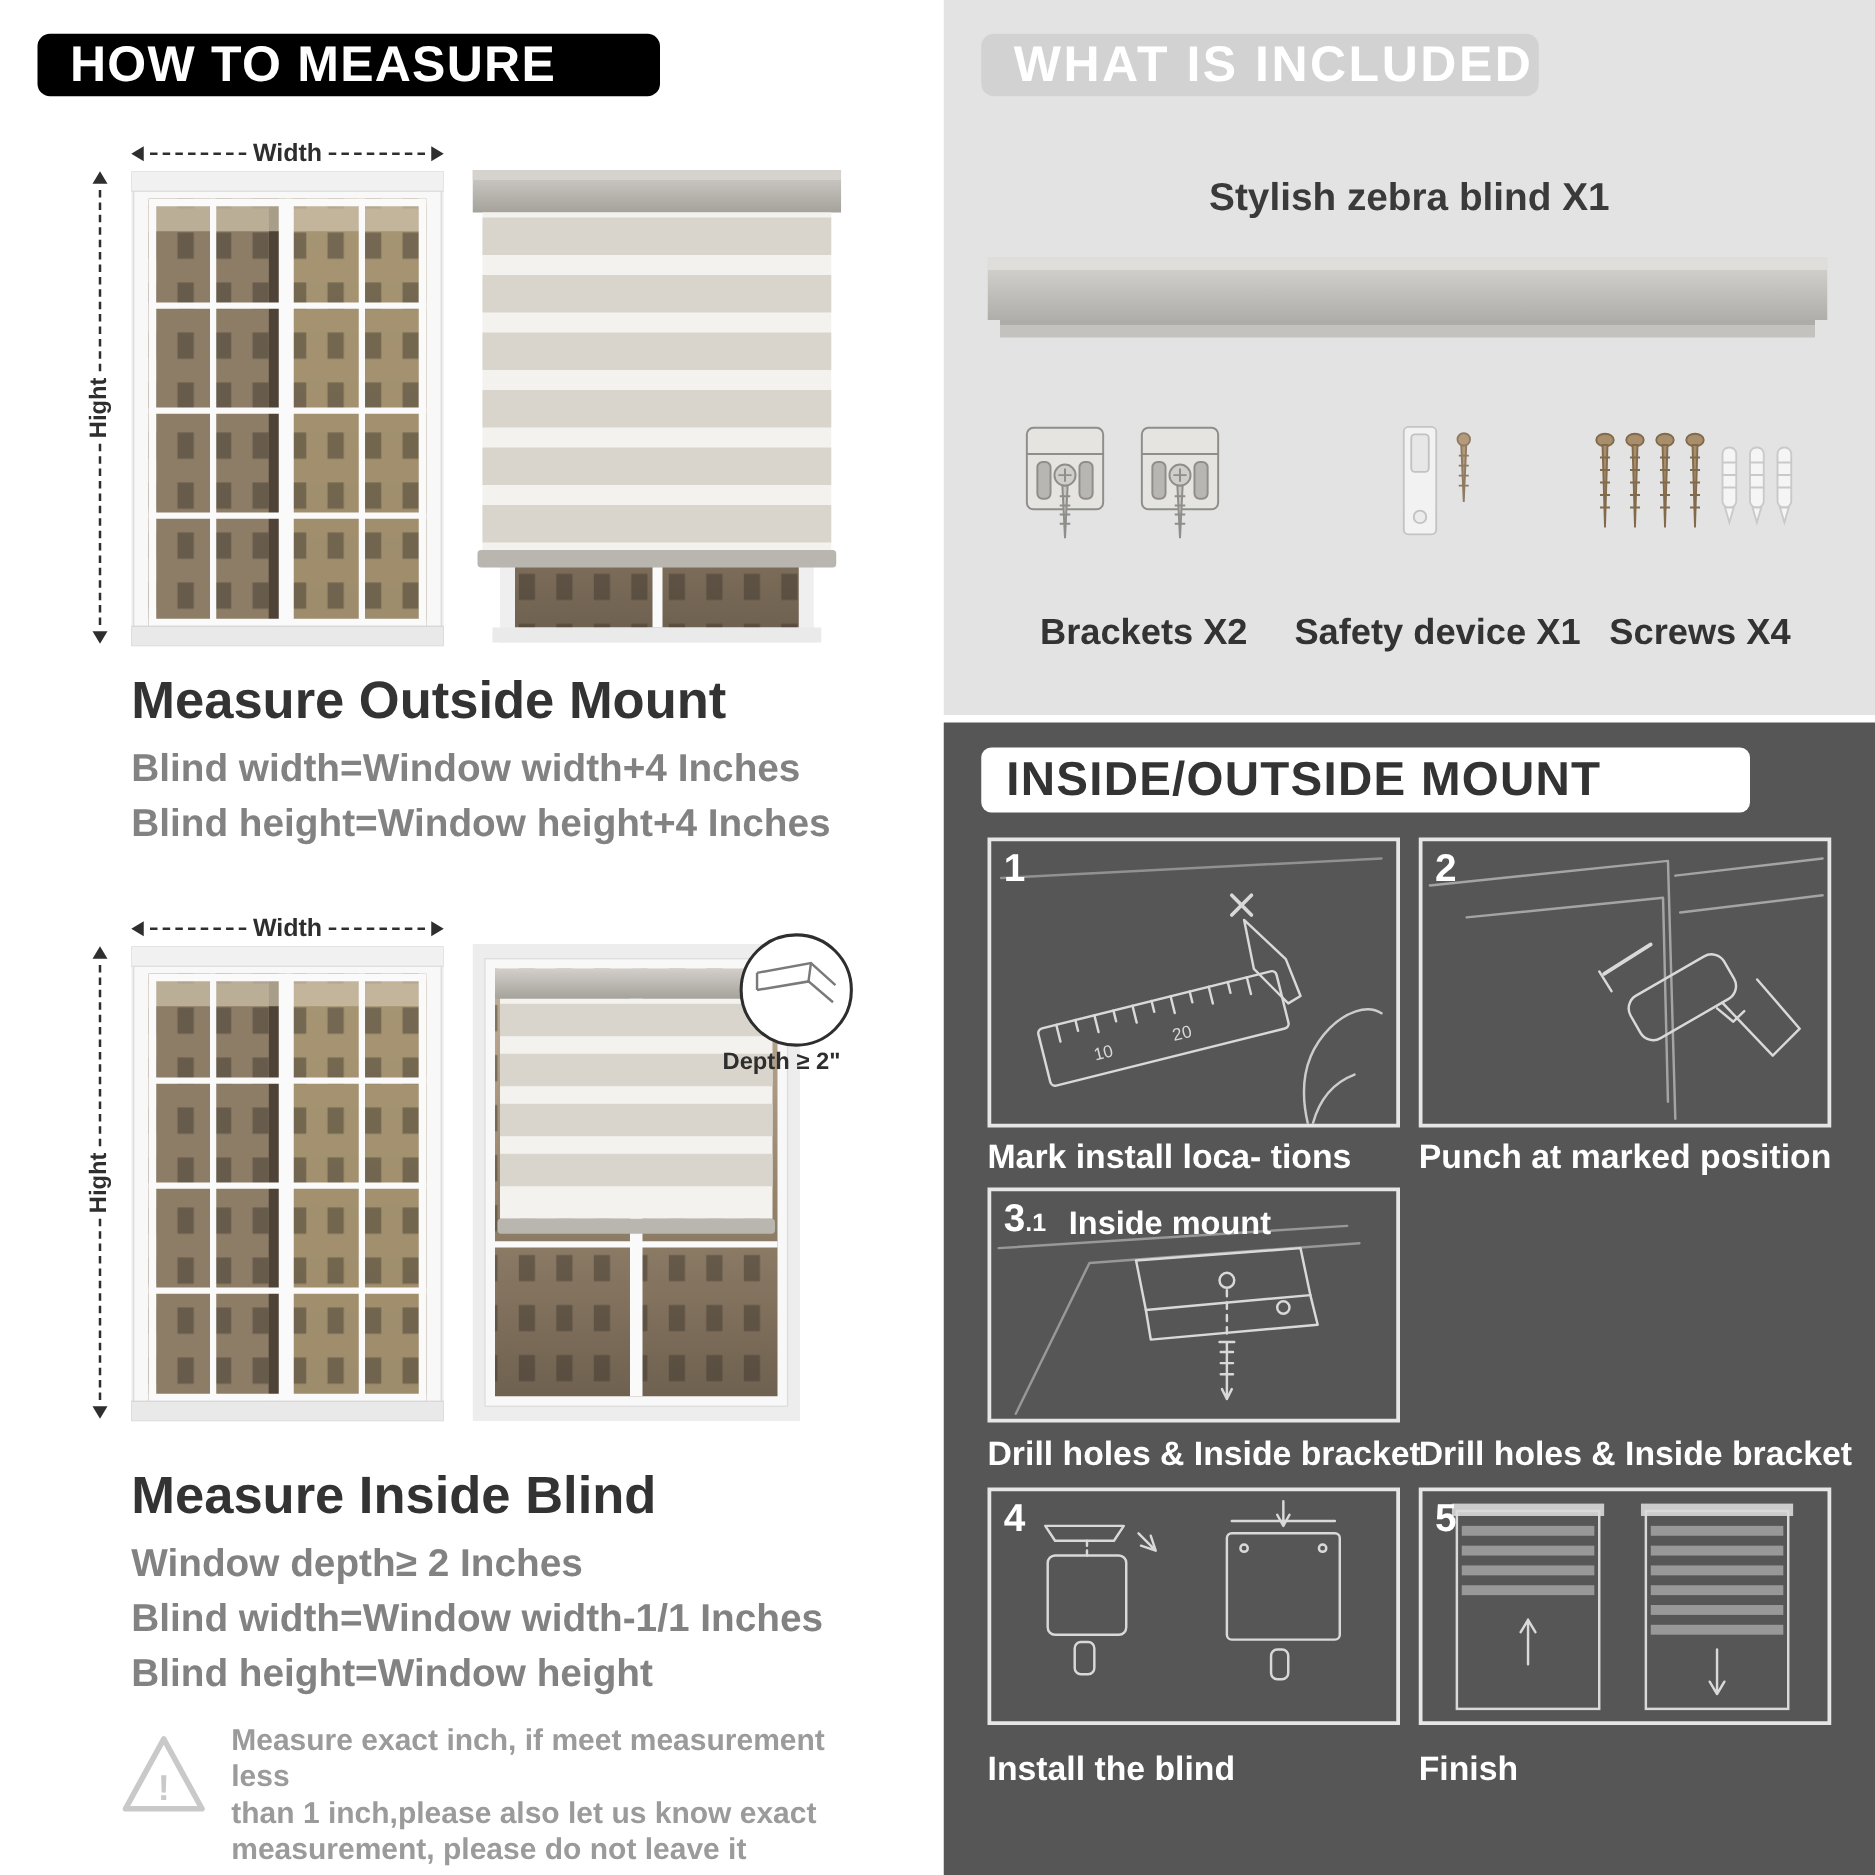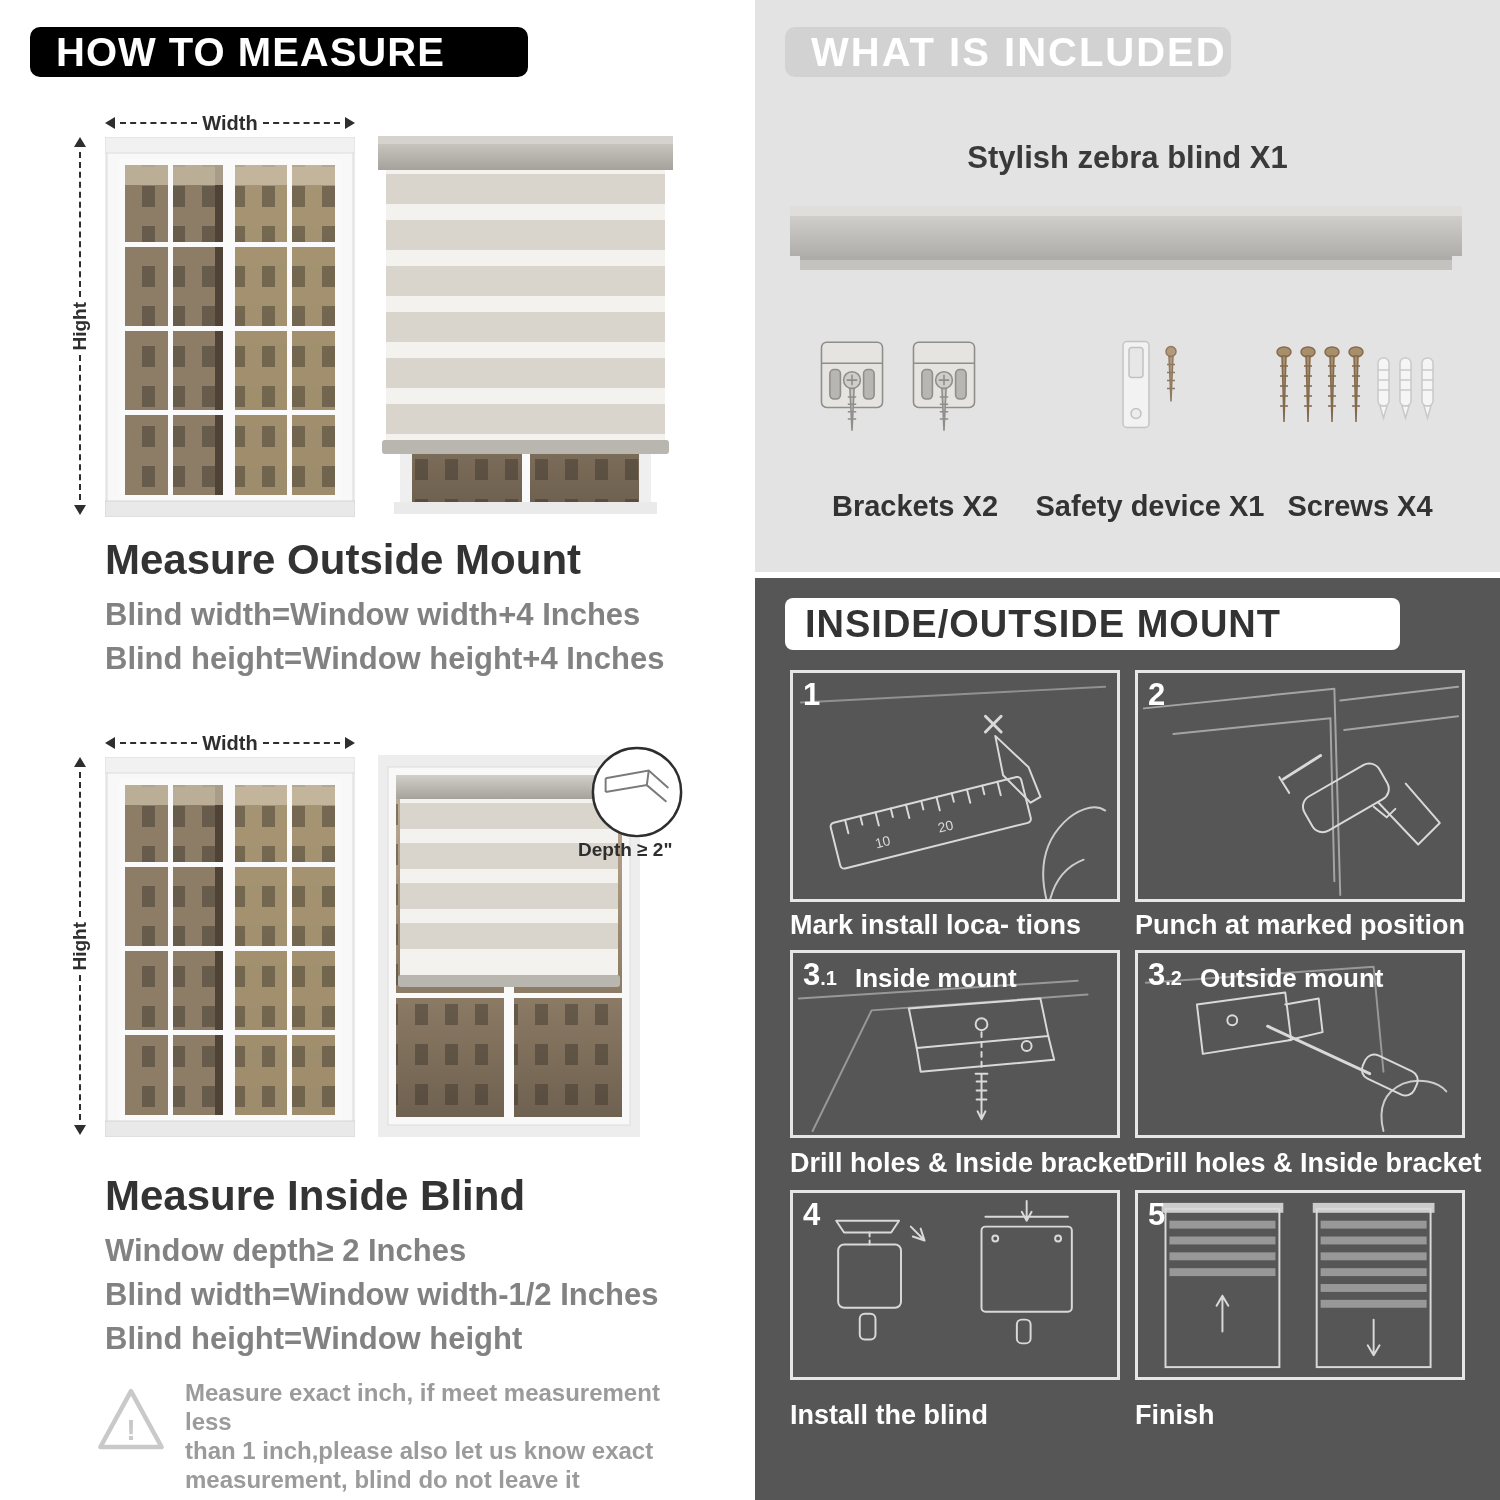--- a/index.html
+++ b/index.html
@@ -185,31 +185,31 @@
         <path d="M18 36 L62 28 L82 46"></path>
         <path d="M18 50 L60 43 L80 60"></path>
         <path d="M18 36 L18 50 M62 28 L60 43"></path>
       </g>
     </svg>
     <div class="depth-label" style="left:508px;top:114px;">Depth ≥ 2"</div>
   </div>
 
   <div class="h-title" style="left:105px;top:1172px;">Measure Inside Blind</div>
   <div class="g-line" style="left:105px;top:1233px;">Window depth≥ 2 Inches</div>
-  <div class="g-line" style="left:105px;top:1277px;">Blind width=Window width-1/2 Inches</div>
+  <div class="g-line" style="left:105px;top:1277px;">Blind width=Window width-1/1 Inches</div>
   <div class="g-line" style="left:105px;top:1321px;">Blind height=Window height</div>
 
   <svg class="abs" style="left:95px;top:1385px;" width="72" height="70" viewBox="0 0 80 76">
     <path d="M40 6 L74 68 L6 68 Z" fill="none" stroke="#c9c9c9" stroke-width="5" stroke-linejoin="round"></path>
     <text x="40" y="60" text-anchor="middle" font-size="32" font-weight="bold" fill="#c9c9c9">!</text>
   </svg>
   <div class="note-text" style="left:185px;top:1378px;width:500px;">
     <div>Measure exact inch, if meet measurement less</div>
     <div>than 1 inch,please also let us know exact</div>
-    <div>measurement, blind do not leave it</div>
+    <div>measurement, please do not leave it</div>
   </div>
 </section>
 
 <section class="abs included">
   <div class="abs pill pill-light">WHAT IS INCLUDED</div>
   <div class="abs blind-label">Stylish zebra blind X1</div>
 
   <svg class="abs" style="left:35px;top:200px;" width="672" height="80" viewBox="0 0 672 80">
     <rect x="0" y="6" width="672" height="50" fill="url(#gradBar)"></rect>
     <rect x="0" y="6" width="672" height="10" fill="#e0dedb"></rect>
@@ -341,37 +341,20 @@
         <path d="M126 96 L130 120 L266 108 L260 84"></path>
         <circle cx="192" cy="72" r="6"></circle>
         <circle cx="238" cy="94" r="5"></circle>
         <path d="M192 80 V118" stroke-dasharray="5 5"></path>
         <path d="M186 122 h12 M192 122 V168 M187 130 h10 M187 139 h10 M187 148 h10 M192 168 l-4 -8 M192 168 l4 -8"></path>
       </g>
     </svg>
   </div>
   <div class="step-caption cap2 c1">Drill holes &amp;  Inside bracket</div>
 
-  <div class="step-panel r2 c2">
-    <span class="step-num"><span>3</span><span class="step-sub">.2</span></span>
-    <span class="step-inner-label">Outside mount</span>
-    <svg viewBox="0 0 330 184" preserveAspectRatio="none">
-      <g stroke="#d9d9d9" stroke-width="2" fill="none" stroke-linecap="round" stroke-linejoin="round">
-        <path d="M8 30 L240 14 L250 120" opacity="0.5"></path>
-        <path d="M60 52 L150 40 L156 88 L66 102 Z"></path>
-        <circle cx="96" cy="68" r="5"></circle>
-        <path d="M150 52 l34 -6 l4 34 l-34 8"></path>
-        <path d="M132 74 L236 122" stroke-width="3"></path>
-        <g transform="rotate(25 256 122)">
-          <rect x="228" y="110" width="58" height="26" rx="10"></rect>
-        </g>
-        <path d="M250 180 C244 156 252 140 270 132 C286 126 306 130 314 140" opacity="0.9"></path>
-      </g>
-    </svg>
-  </div>
   <div class="step-caption cap2 c2">Drill holes &amp;  Inside bracket</div>
 
   <div class="step-panel r3 c1">
     <span class="step-num">4</span>
     <svg viewBox="0 0 330 186" preserveAspectRatio="none">
       <g stroke="#d9d9d9" stroke-width="2" fill="none" stroke-linecap="round" stroke-linejoin="round">
         <path d="M44 28 h64 l-8 12 h-48 Z"></path>
         <rect x="46" y="52" width="64" height="64" rx="6"></rect>
         <path d="M78 40 V52" stroke-dasharray="4 4"></path>
         <path d="M120 34 l14 14 M134 48 l-4 -12 M134 48 l-12 -4"></path>

